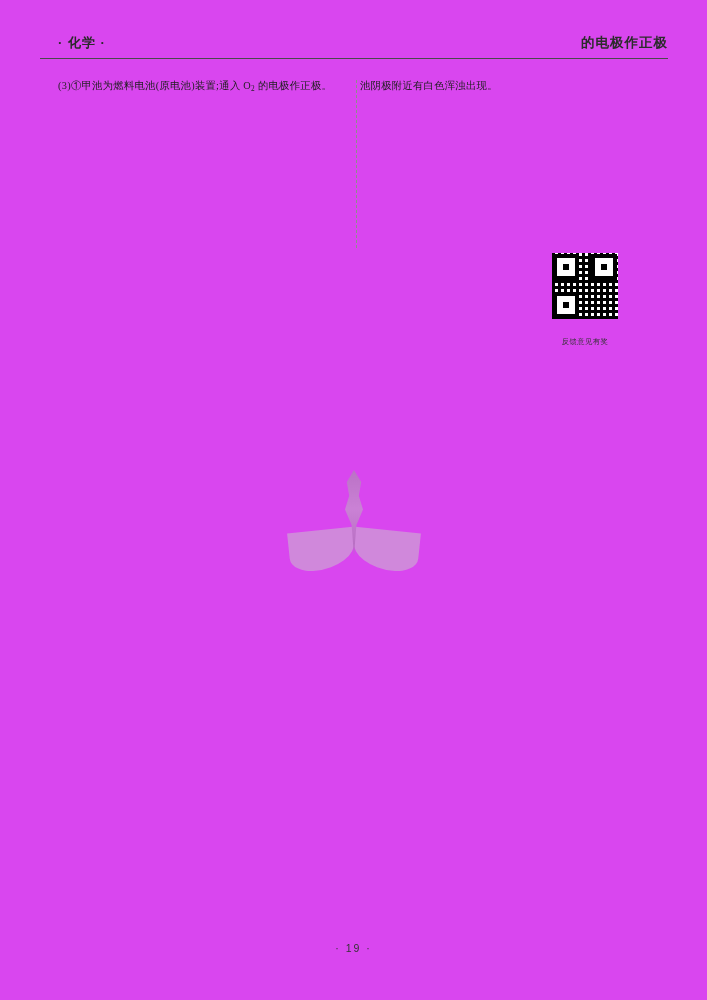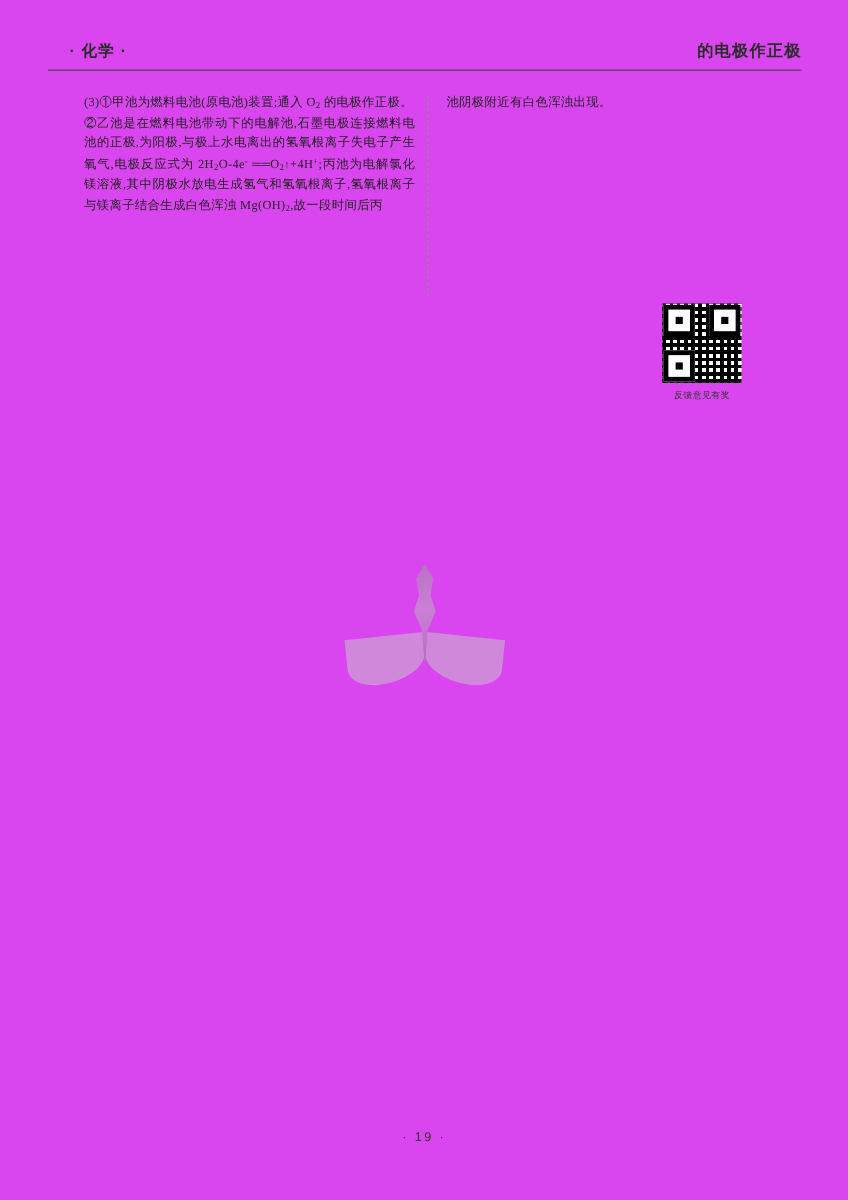--- a/index.html
+++ b/index.html
@@ -78,21 +78,21 @@
   .col-left { left: 18px; }
   .col-right { left: 320px; }
   .divider {
     position: absolute;
     left: 316px;
     top: 2px;
     width: 0;
     height: 168px;
     border-left: 1px dashed #8d8d8d;
   }
-  .para { margin: 0 0 1px 12px; }
+  .para { margin: 0 0 1px 0; }
   sub { font-size: 7.3px; vertical-align: -0.22em; }
   sup { font-size: 7.3px; vertical-align: 0.45em; }
   .arrow-up { font-size: 9px; }
   
   .qr-wrap {
     position: absolute;
     left: 552px;
     top: 253px;
     width: 66px;
   }
@@ -121,21 +121,21 @@
   .qr-bl {
     position: absolute;
     left: 1px; bottom: 1px;
     width: 18px; height: 18px;
     border: 4px solid #111;
     background:
       linear-gradient(#111,#111) center/6px 6px no-repeat,
       #fff;
   }
   .qr-caption {
-    margin-top: 6px;
+    margin-top: 18px;
     font-size: 7.4px;
     text-align: center;
     color: #333;
     letter-spacing: 0.4px;
   }
   
   .watermark {
     position: absolute;
     left: 289px;
     top: 470px;
@@ -191,23 +191,20 @@
   </div>
 
   <div class="columns">
 
     <div class="divider"></div>
 
     <div class="col col-left">
       <p class="para">
         (3)①甲池为燃料电池(原电池)装置;通入 O<sub>2</sub> 的电极作正极。
       </p>
-      <p class="para">
-        ②乙池是在燃料电池带动下的电解池,石墨电极连接燃料电池的正极,为阳极,与极上水电离出的氢氧根离子失电子产生氧气,电极反应式为 2H<sub>2</sub>O-4e<sup>-</sup> ══O<sub>2</sub><span class="arrow-up">↑</span>+4H<sup>+</sup>;丙池为电解氯化镁溶液,其中阴极水放电生成氢气和氢氧根离子,氢氧根离子与镁离子结合生成白色浑浊 Mg(OH)<sub>2</sub>,故一段时间后丙
-      </p>
 
     </div>
 
     <div class="col col-right">
       <p class="para">
         池阴极附近有白色浑浊出现。
       </p>
 
     </div>
 

